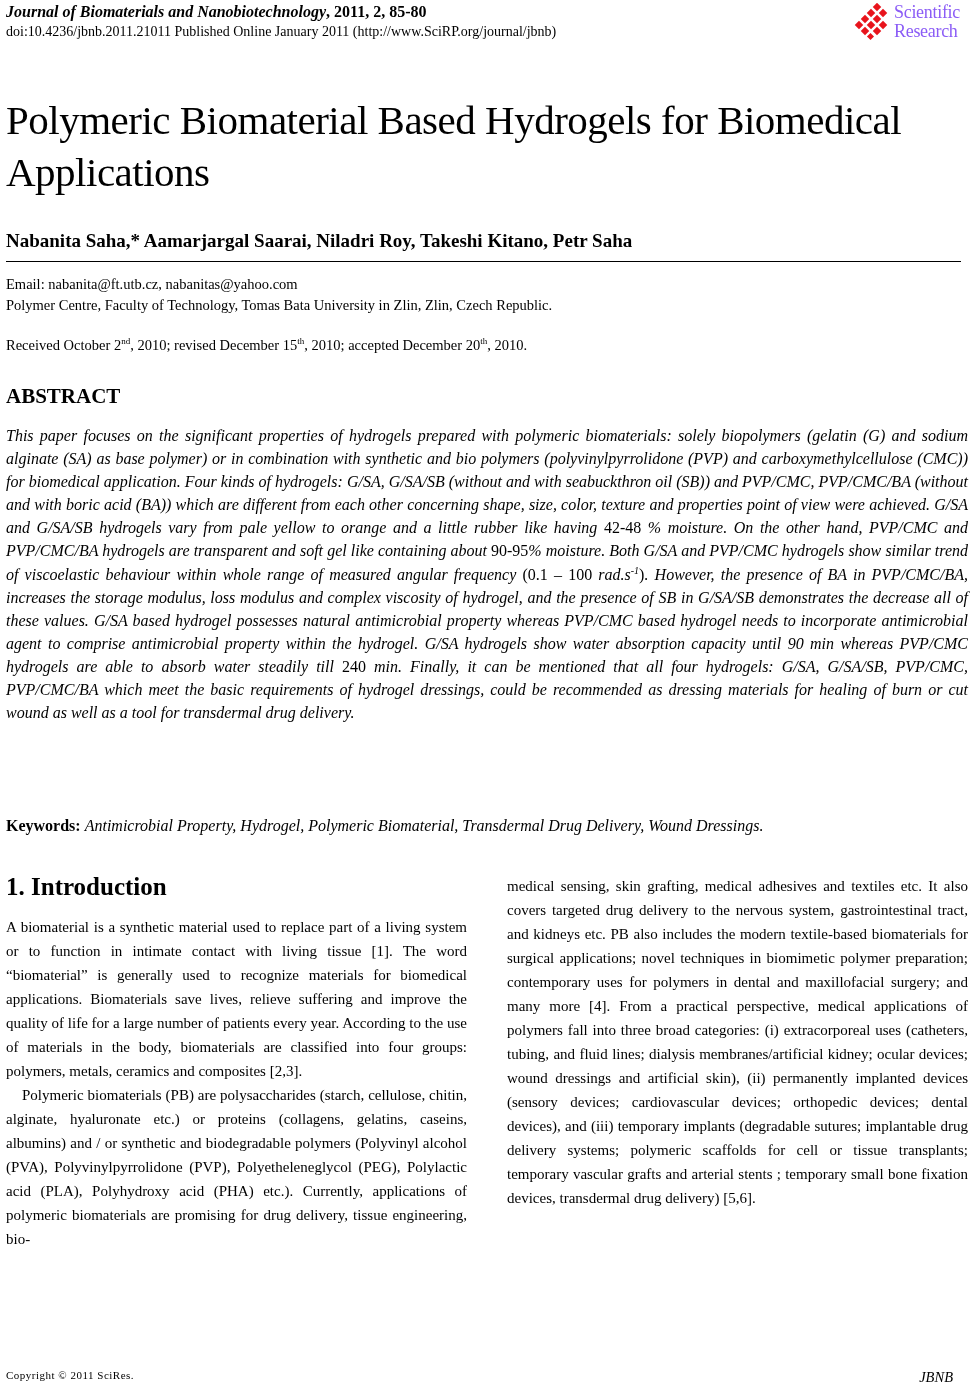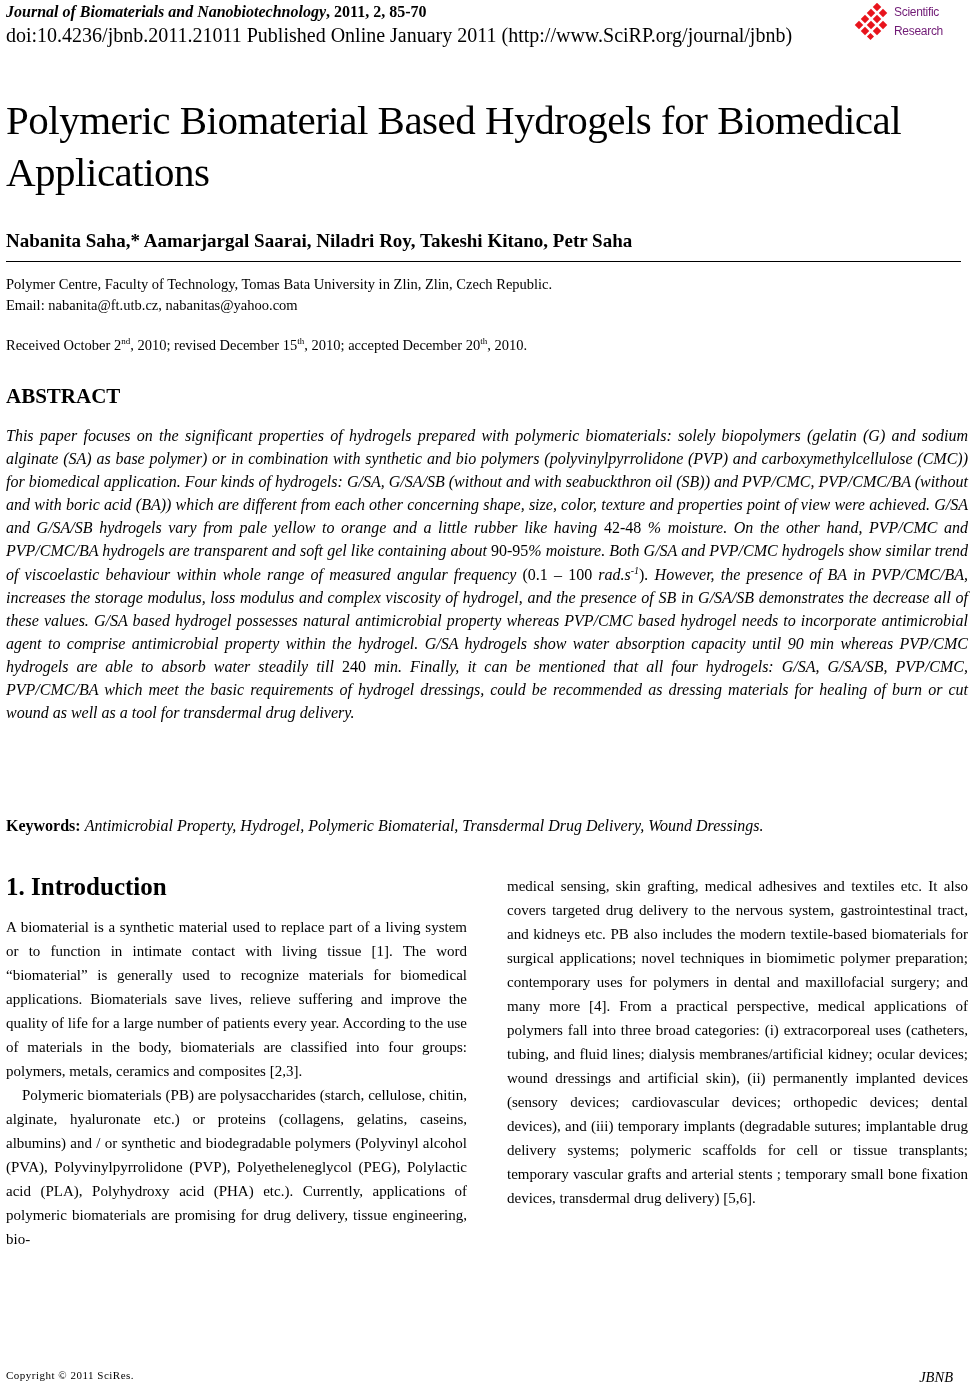--- a/index.html
+++ b/index.html
@@ -1,23 +1,23 @@
 <!DOCTYPE html>
 <html><head>
 <meta charset="utf-8">
 <style>
   html, body { margin: 0; padding: 0; background: #ffffff; }
   body { width: 973px; height: 1389px; position: relative; overflow: hidden; color: #000; font-family: "Liberation Serif", serif; }
   .abs { position: absolute; }
   #journal-line { left: 6px; top: 3px; font-size: 16px; font-style: italic; font-weight: bold; white-space: nowrap; }
   #journal-line .vol { font-style: normal; }
-  #doi-line { left: 6px; top: 24px; font-size: 20px; white-space: nowrap; }
+  #doi-line { left: 6px; top: 24px; font-size: 14px; white-space: nowrap; }
   #logo { left: 852px; top: 1px; width: 120px; height: 42px; }
   #logo svg { position: absolute; left: 0; top: 2px; }
-  #logo .l1, #logo .l2 { position: absolute; left: 42px; font-family: Liberation Sans, sans-serif; font-size: 12px; color: #701a75; line-height: 18px; letter-spacing: -0.3px; }
+  #logo .l1, #logo .l2 { position: absolute; left: 42px; font-family: Liberation Serif, serif; font-size: 18px; color: #8b5cf6; line-height: 18px; letter-spacing: -0.3px; }
   #logo .l1 { top: 2px; } #logo .l2 { top: 21px; }
   #title { left: 6px; top: 94px; width: 960px; font-size: 41px; font-weight: normal; line-height: 52px; letter-spacing: -0.5px; }
   #authors { left: 6px; top: 230px; font-size: 19px; font-weight: bold; white-space: nowrap; }
   #author-rule { left: 6px; top: 261px; width: 955px; height: 0; border-top: 1px solid #000; }
   #affil { left: 6px; top: 274px; font-size: 14.5px; line-height: 21px; }
   #received { left: 6px; top: 336px; font-size: 14.5px; white-space: nowrap; }
   #received sup { font-size: 9px; }
   #abstract-heading { left: 6px; top: 384px; font-size: 21px; font-weight: bold; }
   #abstract { left: 6px; top: 424px; width: 962px; font-size: 16px; font-style: italic; line-height: 23.1px; text-align: justify; }
   #abstract .up { font-style: normal; }
@@ -30,21 +30,21 @@
   #col-left { left: 6px; top: 915px; width: 461px; }
   #col-right { left: 507px; top: 874px; width: 461px; }
   .col p { margin: 0; }
   .col p.indent { text-indent: 16px; }
   #footer-left { left: 6px; top: 1369px; font-size: 11px; white-space: nowrap; letter-spacing: 0.5px; }
   #footer-right { right: 20px; top: 1369px; font-size: 14.5px; font-weight: normal; font-style: italic; }
 </style>
 </head>
 <body>
 
-<div id="journal-line" class="abs"><span>Journal of Biomaterials and Nanobiotechnology</span><span class="vol">, 2011, 2, 85-70</span></div>
+<div id="journal-line" class="abs"><span>Journal of Biomaterials and Nanobiotechnology</span><span class="vol">, 2011, 2, 85-80</span></div>
 <div id="doi-line" class="abs">doi:10.4236/jbnb.2011.21011 Published Online January 2011 (http://www.SciRP.org/journal/jbnb)</div>
 
 <div id="logo" class="abs">
   <svg width="38" height="38" viewBox="0 0 38 38">
     <g fill="#e8141c">
       <rect x="22" y="1" width="6" height="6" transform="rotate(45 25 4)"></rect>
       <rect x="16" y="7" width="6" height="6" transform="rotate(45 19 10)"></rect>
       <rect x="28" y="7" width="6" height="6" transform="rotate(45 31 10)"></rect>
       <rect x="10" y="13" width="6" height="6" transform="rotate(45 13 16)"></rect>
       <rect x="22" y="13" width="6" height="6" transform="rotate(45 25 16)"></rect>
@@ -59,22 +59,22 @@
   <span class="l1">Scientific</span>
   <span class="l2">Research</span>
 </div>
 
 <h1 id="title" class="abs" style="margin:0">Polymeric Biomaterial Based Hydrogels for Biomedical Applications</h1>
 
 <div id="authors" class="abs">Nabanita Saha,* Aamarjargal Saarai, Niladri Roy, Takeshi Kitano, Petr Saha</div>
 <div id="author-rule" class="abs"></div>
 
 <div id="affil" class="abs">
+  <div>Email: nabanita@ft.utb.cz, nabanitas@yahoo.com</div>
   <div>Polymer Centre, Faculty of Technology, Tomas Bata University in Zlin, Zlin, Czech Republic.</div>
-  <div>Email: nabanita@ft.utb.cz, nabanitas@yahoo.com</div>
 </div>
 
 <div id="received" class="abs"><span>Received October 2</span><sup>nd</sup><span>, 2010; revised December 15</span><sup>th</sup><span>, 2010; accepted December 20</span><sup>th</sup><span>, 2010.</span></div>
 
 <div id="abstract-heading" class="abs">ABSTRACT</div>
 
 <div id="abstract" class="abs"><span>This paper focuses on the significant properties of hydrogels prepared with polymeric biomaterials: solely biopolymers (gelatin (G) and sodium alginate (SA) as base polymer) or in combination with synthetic and bio polymers (polyvinylpyrrolidone (PVP) and carboxymethylcellulose (CMC)) for biomedical application. Four kinds of hydrogels: G/SA, G/SA/SB (without and with seabuckthron oil (SB)) and PVP/CMC, PVP/CMC/BA (without and with boric acid (BA)) which are different from each other concerning shape, size, color, texture and properties point of view were achieved. G/SA and G/SA/SB hydrogels vary from pale yellow to orange and a little rubber like having </span><span class="up">42-48</span><span> % moisture. On the other hand, PVP/CMC and PVP/CMC/BA hydrogels are transparent and soft gel like containing about </span><span class="up">90-95</span><span>% moisture. Both G/SA and PVP/CMC hydrogels show similar trend of viscoelastic behaviour within whole range of measured angular frequency </span><span class="up">(0.1 – 100 </span><span>rad.s</span><sup>-1</sup><span class="up">)</span><span>. However, the presence of BA in PVP/CMC/BA, increases the storage modulus, loss modulus and complex viscosity of hydrogel, and the presence of SB in G/SA/SB demonstrates the decrease all of these values. G/SA based hydrogel possesses natural antimicrobial property whereas PVP/CMC based hydrogel needs to incorporate antimicrobial agent to comprise antimicrobial property within the hydrogel. G/SA hydrogels show water absorption capacity until 90 min whereas PVP/CMC hydrogels are able to absorb water steadily till </span><span class="up">240</span><span> min. Finally, it can be mentioned that all four hydrogels: G/SA, G/SA/SB, PVP/CMC, PVP/CMC/BA which meet the basic requirements of hydrogel dressings, could be recommended as dressing materials for healing of burn or cut wound as well as a tool for transdermal drug delivery.</span></div>
 
 <div id="keywords" class="abs"><span class="kl">Keywords</span><span class="kl">: </span><span class="kv">Antimicrobial Property, Hydrogel, Polymeric Biomaterial, Transdermal Drug Delivery, Wound Dressings.</span></div>
 

